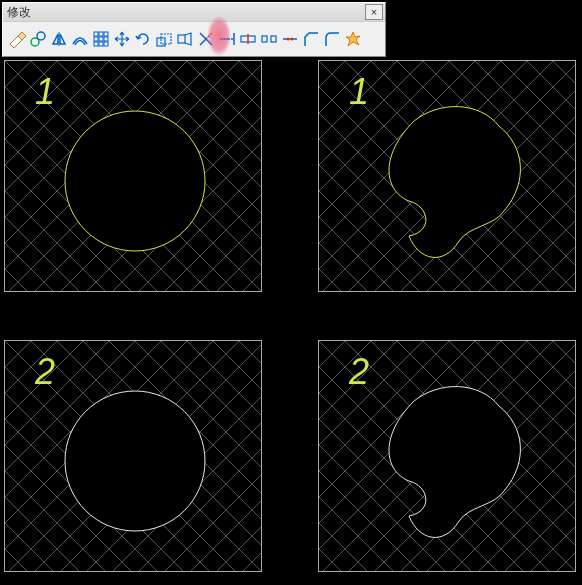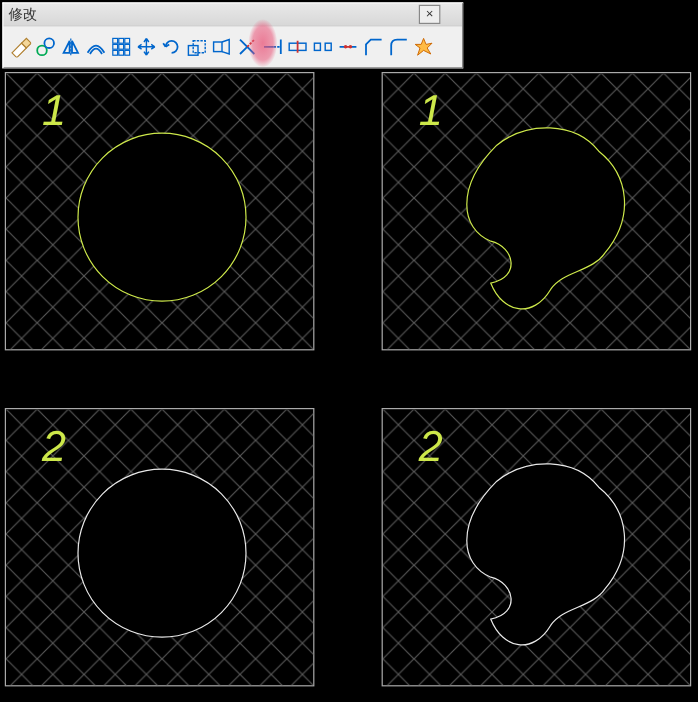--- a/index.html
+++ b/index.html
@@ -21,21 +21,21 @@
     border-top-color: #fff;
     border-left-color: #fff;
     box-sizing: border-box;
   }
   .toolbar-header {
     height: 18px;
     background: linear-gradient(#e8e8e8,#d8d8d8);
     display: flex;
     align-items: center;
     justify-content: space-between;
-    padding: 0 18px 0 4px;
+    padding: 0 2px 0 4px;
     font-size: 12px;
     color: #333;
     border-bottom: 1px solid #ccc;
   }
   .toolbar-close {
     width: 16px;
     height: 14px;
     border: 1px solid #888;
     background: #eee;
     display: flex;

